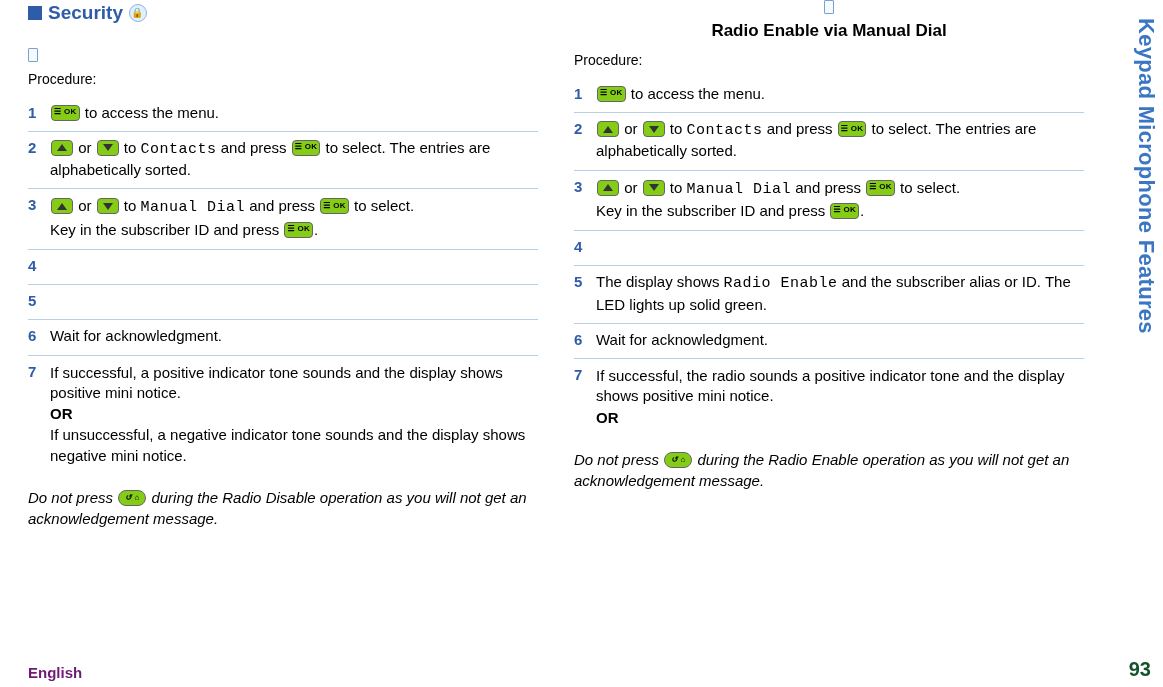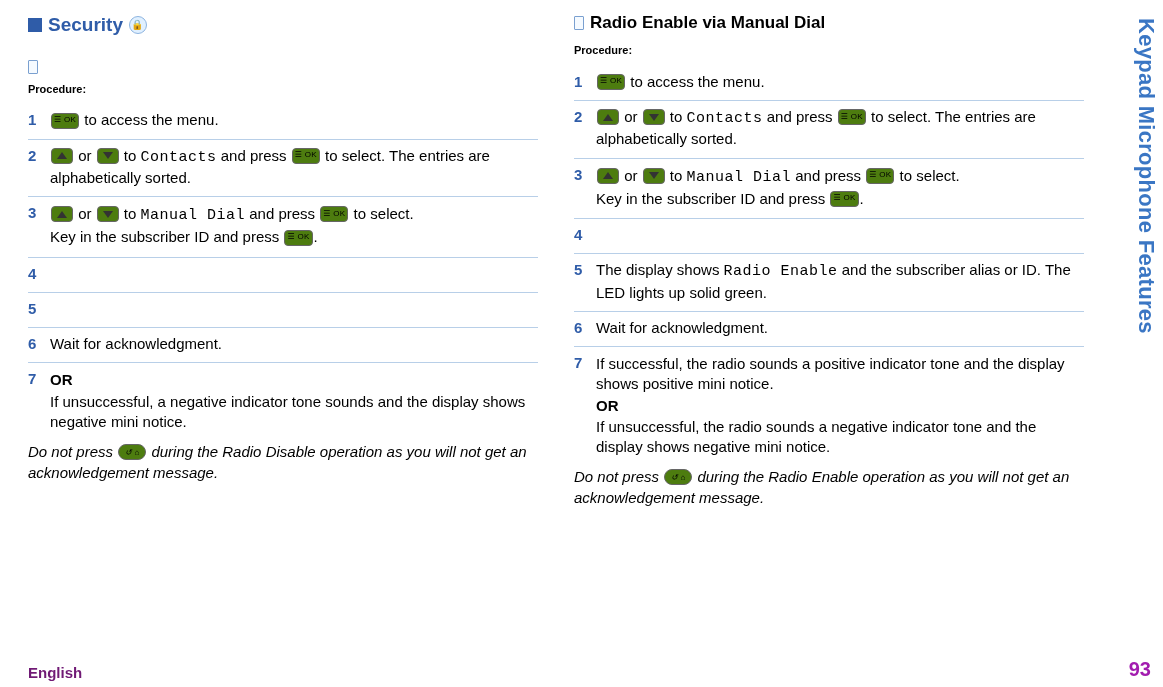--- a/index.html
+++ b/index.html
@@ -13,21 +13,21 @@
   }
   .page {
     display: flex;
     width: 1100px;
     height: 640px;
     padding: 0 8px 0 28px;
     gap: 36px;
   }
   .col {
     width: 510px;
-    padding-top: 12px;
+    padding-top: 0;
     line-height: 1.35;
   }
   .section-title-row {
     display: flex;
     align-items: center;
     gap: 6px;
     margin-bottom: 10px;
   }
   .section-square {
     width: 14px; height: 14px;
@@ -48,36 +48,36 @@
     align-items: center; justify-content: center;
     font-size: 10px;
     color: #2f5ca8;
   }
   .sub-row {
     display: flex;
     align-items: center;
     gap: 6px;
     margin: 22px 0 8px 0;
   }
-  .sub-row.tight { margin-top: 0; }
+  .sub-row.tight { margin-top: 0; flex-direction: column; }
   .doc-icon {
     width: 10px; height: 14px;
     border: 1px solid #7aa0d0;
     border-radius: 1px;
     position: relative;
     flex-shrink: 0;
     background: #f5faff;
   }
   .sub-title {
     font-size: 17px;
     font-weight: bold;
   }
   .proc-label {
-    font-weight: bold;
-    font-size: 11px;
+    font-weight: normal;
+    font-size: 14px;
     margin: 6px 0 8px 0;
   }
   .step {
     display: flex;
     gap: 10px;
     border-bottom: 1px solid #b8cfe8;
     padding: 6px 0 8px 0;
   }
   .step.last { border-bottom: none; }
   .step-num {
@@ -93,56 +93,57 @@
     display: inline-flex;
     align-items: center;
     justify-content: center;
     min-width: 28px;
     height: 16px;
     padding: 0 2px;
     border: 1px solid #666;
     border-radius: 4px;
     font-size: 8px;
     font-family: Arial, sans-serif;
-    font-weight: normal;
+    font-weight: bold;
     letter-spacing: 0.3px;
     vertical-align: middle;
-    background: #4d7c0f;
+    background: #84cc16;
     position: relative;
     top: -1px;
     margin: 0 1px;
   }
   .keybtn.sm { min-width: 22px; font-size: 9px; }
   .keybtn.round { border-radius: 9px; min-width: 28px; }
   .arrow-up::before { content: ""; border-left:5px solid transparent; border-right:5px solid transparent; border-bottom:7px solid #333; }
   .arrow-down::before { content: ""; border-left:5px solid transparent; border-right:5px solid transparent; border-top:7px solid #333; }
   .mono {
     font-family: Liberation Mono, monospace;
     letter-spacing: 0.5px;
   }
   .bold { font-weight: bold; }
   .footnote {
     font-style: italic;
+    margin-top: 12px;
     line-height: 1.4;
   }
   .side-tab {
     position: absolute;
     right: 4px;
     top: 18px;
     writing-mode: vertical-rl;
     color: #3a76c4;
     font-weight: bold;
     font-size: 22px;
     letter-spacing: 0.3px;
   }
   .page-num {
     position: absolute;
     right: 12px;
     bottom: 6px;
-    color: #a21caf;
+    color: #14532d;
     font-weight: bold;
     font-size: 20px;
   }
   .lang {
     position: absolute;
     left: 28px;
     bottom: 6px;
     color: #701a75;
     font-weight: bold;
     font-size: 15px;
@@ -203,20 +204,21 @@
     <div class="step">
       <div class="step-num">6</div>
       <div class="step-body">
         <span>Wait for acknowledgment.</span>
       </div>
     </div>
 
     <div class="step last">
       <div class="step-num">7</div>
       <div class="step-body">
+        <p>If successful, a positive indicator tone sounds and the display shows positive mini notice.</p>
         <p class="bold">OR</p>
         <p>If unsuccessful, a negative indicator tone sounds and the display shows negative mini notice.</p>
       </div>
     </div>
 
     <p class="footnote">
       <span>Do not press </span><span class="keybtn round">↺ ⌂</span><span> during the Radio  Disable operation as you will not get an acknowledgement message.</span>
     </p>
   </div>
 
@@ -270,21 +272,20 @@
       <div class="step-body">
         <span>Wait for acknowledgment.</span>
       </div>
     </div>
 
     <div class="step last">
       <div class="step-num">7</div>
       <div class="step-body">
         <p>If successful, the radio sounds a positive indicator tone and the display shows positive mini notice.</p>
         <p class="bold">OR</p>
-        <p>If unsuccessful, the radio sounds a negative indicator tone and the display shows negative mini notice.</p>
       </div>
     </div>
 
     <p class="footnote">
       <span>Do not press </span><span class="keybtn round">↺ ⌂</span><span> during the Radio Enable operation as you will not get an acknowledgement message.</span>
     </p>
   </div>
 </div>
 
 <div class="side-tab">Keypad Microphone Features</div>

